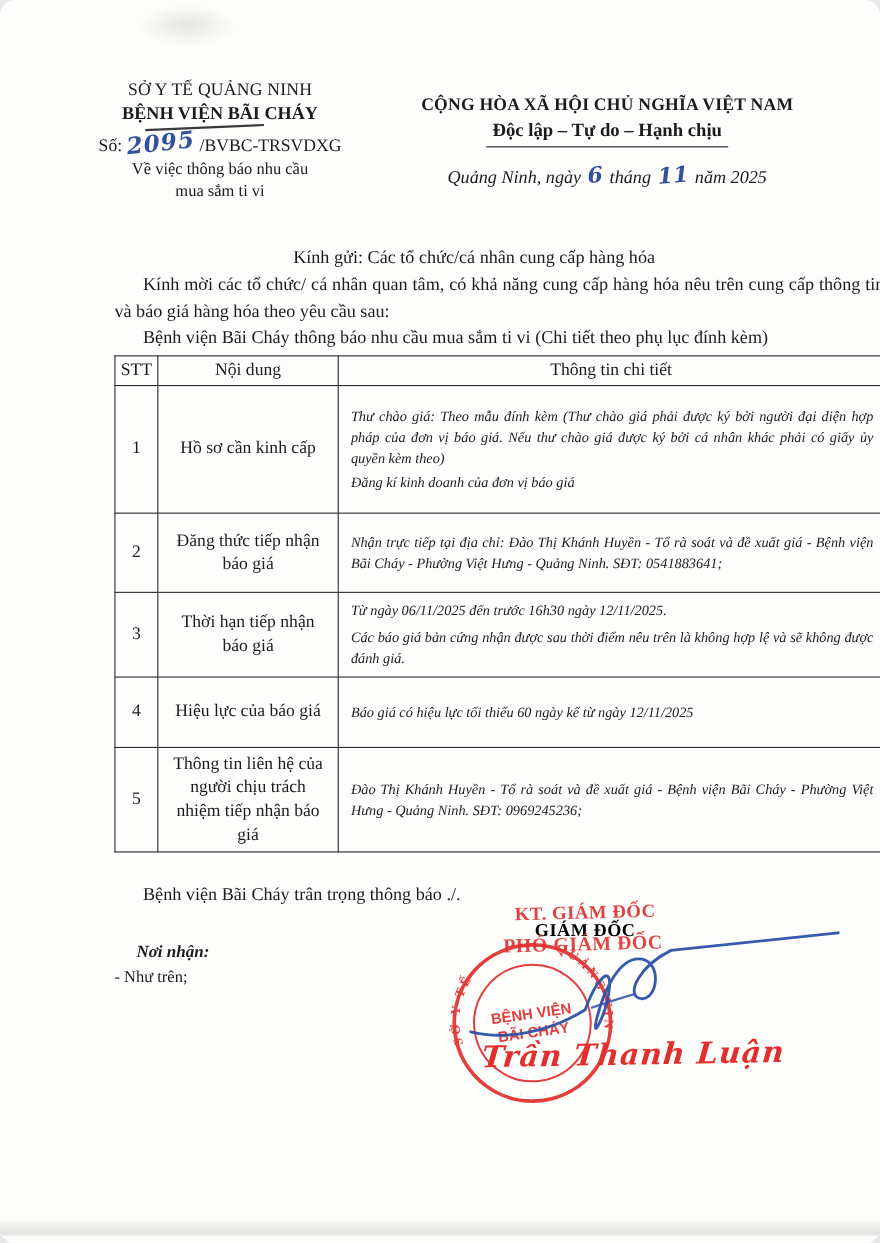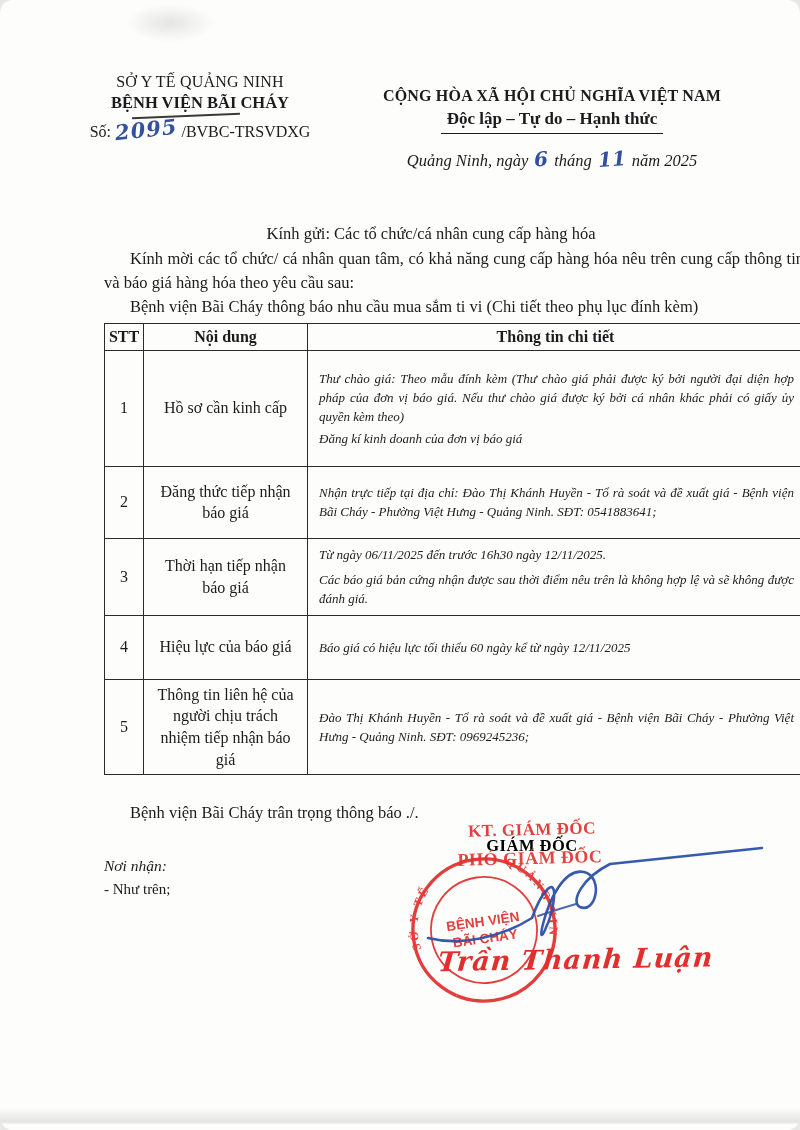--- a/index.html
+++ b/index.html
@@ -63,31 +63,31 @@
   .salutation { text-align: center; font-size: 16.5px; padding-right: 46px; margin-bottom: 3px; }
   .para { font-size: 16.5px; text-indent: 26px; text-align: justify; line-height: 1.45; }
 
   table.info {
     width: 100%; border-collapse: collapse; margin-top: 4px;
     table-layout: fixed;
   }
   table.info col.c-stt { width: 39px; }
   table.info col.c-nd  { width: 164px; }
   table.info th, table.info td { border: 1.7px solid #2a2a2c; vertical-align: middle; }
-  table.info th { font-size: 16px; font-weight: bold; padding: 3px 2px; height: 27px; margin-top: 32px; }
+  table.info th { font-size: 16px; font-weight: normal; padding: 3px 2px; height: 27px; margin-top: 32px; }
   td.stt { text-align: center; font-size: 16px; }
   td.nd  { text-align: center; font-size: 16px; line-height: 1.35; padding: 4px 8px; }
   td.detail { font-size: 13px; padding: 4px 9px 4px 11px; vertical-align: middle; font-style: italic; }
   td.detail p { text-align: justify; line-height: 1.48; margin: 2px 0; }
   td.detail p:empty { display: none; }
 
   .closing { font-size: 16.5px; text-indent: 26px; margin-top: 28px; }
 
   .recipients { margin-top: 33px; font-size: 15px; line-height: 1.35; width: 230px; }
-  .recipients .rec-label { font-weight: normal; font-style: italic; font-size: 15.5px; margin-bottom: 2px; }
+  .recipients .rec-label { font-weight: bold; font-style: italic; font-size: 15.5px; margin-bottom: 2px; margin-left: 20px; }
 
   
   .sign-area { position: absolute; left: 400px; top: 812px; width: 390px; height: 280px; }
   .stamp-title-1 {
     position: absolute; left: 52px; top: 8px; width: 160px; text-align: center;
     color: #e0312e; font-weight: bold; font-size: 17px; letter-spacing: .5px;
     transform: rotate(-1.5deg); opacity: .92;
   }
   .printed-title {
     position: absolute; left: 72px; top: 24px; width: 120px; text-align: center;
@@ -118,25 +118,29 @@
   <div class="smudge-top"></div>
   <div class="smudge-bottom"></div>
 
   <div class="hdr-left">
     <div class="org-parent">SỞ Y TẾ QUẢNG NINH</div>
     <div class="org-name">BỆNH VIỆN BÃI CHÁY</div>
     <div class="doc-number">
       <span class="overline-stroke"></span>
       <span>Số:</span><span class="hw">2095</span><span>/BVBC-TRSVDXG</span>
     </div>
+    <div class="subject">
+      <div>Về việc thông báo nhu cầu</div>
+      <div>mua sắm ti vi</div>
+    </div>
   </div>
 
   <div class="hdr-right">
     <div class="national-title">CỘNG HÒA XÃ HỘI CHỦ NGHĨA VIỆT NAM</div>
-    <div><span class="national-motto">Độc lập – Tự do – Hạnh thức</span></div>
+    <div><span class="national-motto">Độc lập – Tự do – Hạnh chịu</span></div>
     <div class="date-line">
       <span>Quảng Ninh, ngày</span><span class="hw">6</span><span>tháng</span><span class="hw">11</span><span>năm 2025</span>
     </div>
   </div>
 
   <div class="main">
     <div class="salutation">Kính gửi: Các tổ chức/cá nhân cung cấp hàng hóa</div>
     <div class="para">Kính mời các tổ chức/ cá nhân quan tâm, có khả năng cung cấp hàng hóa nêu trên cung cấp thông tin và báo giá hàng hóa theo yêu cầu sau:</div>
     <div class="para">Bệnh viện Bãi Cháy thông báo nhu cầu mua sắm ti vi (Chi tiết theo phụ lục đính kèm)</div>
 

